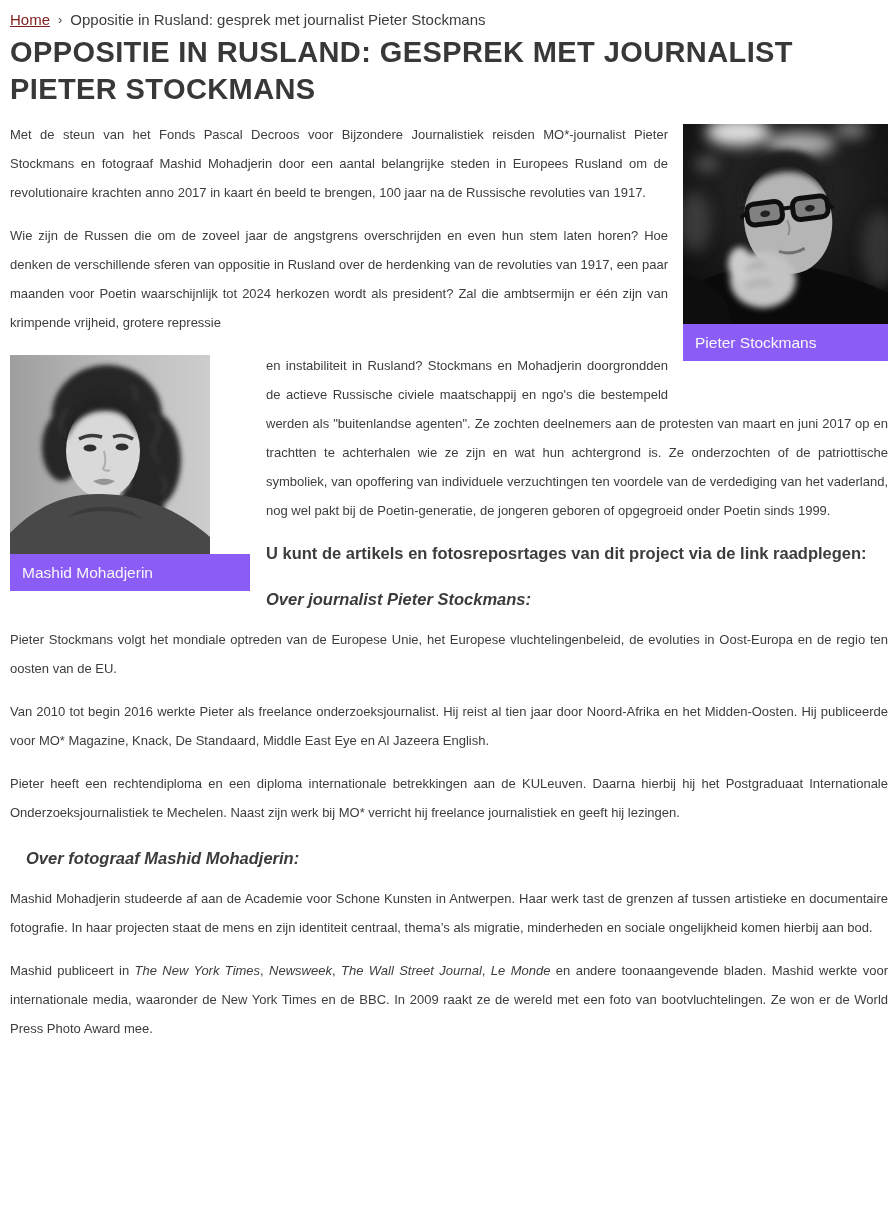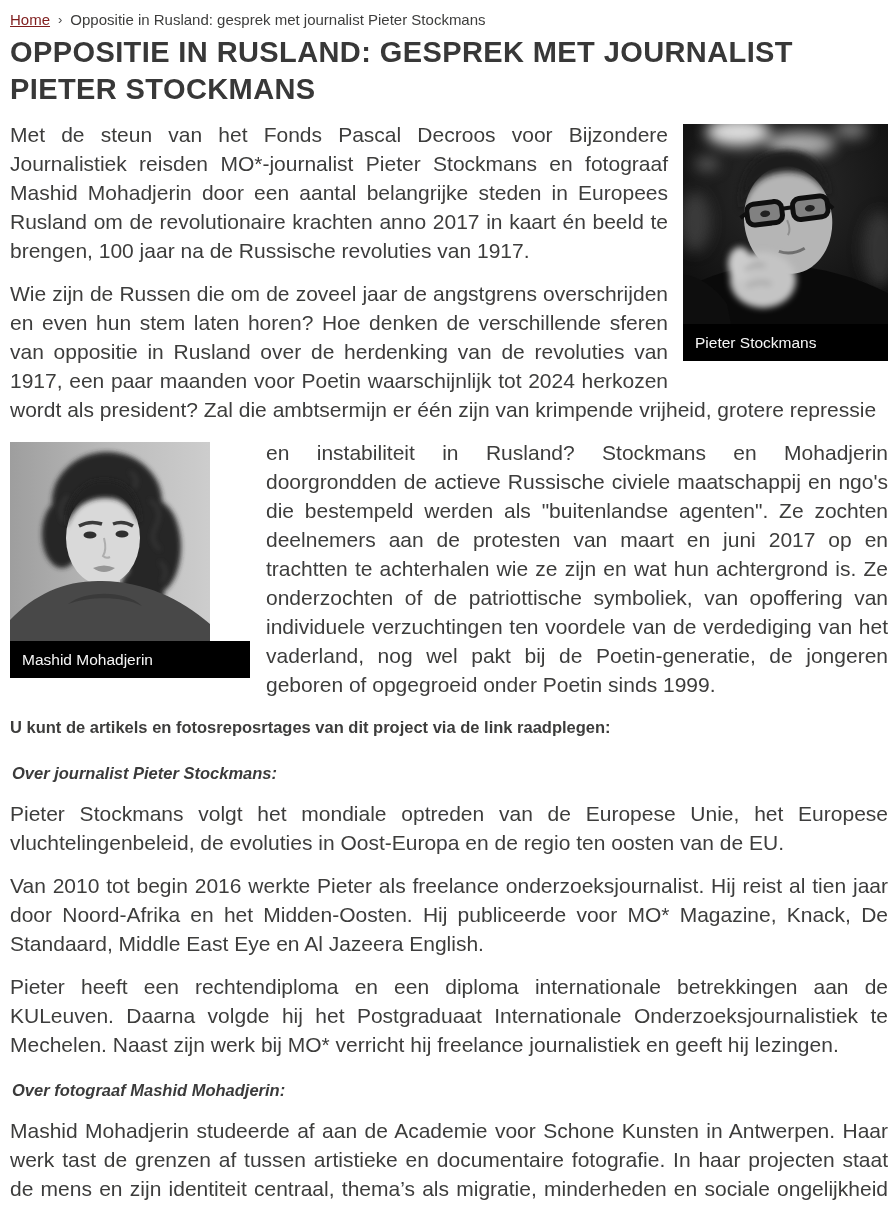--- a/index.html
+++ b/index.html
@@ -21,33 +21,33 @@
     font-size:29px; line-height:37px; font-weight:bold; letter-spacing:0.4px;
     color:#383838; margin:0 0 12px 0;
   }
 
   
   figure { margin:0; padding:0; }
   .fig-right { float:right; width:205px; margin:4px 0 28px 15px; }
   .fig-left  { float:left;  width:240px; margin:4px 16px 34px 0; }
   .fig-photo { display:block; }
   .fig-caption {
-    background:#000000; color:#f7f7f7; font-size:15.5px;
+    background:#8b5cf6; color:#f7f7f7; font-size:15.5px;
     height:37px; line-height:37px; padding:0 12px;
     white-space:nowrap; overflow:hidden;
   }
 
   
-  p.body { font-size:21px; line-height:29px; margin:0 0 14px 0; text-align:justify; }
+  p.body { font-size:13px; line-height:29px; margin:0 0 14px 0; text-align:justify; }
   p.cta  { font-weight:bold; text-align:left; font-size:16.5px; white-space:nowrap; }
   p.link-line { clear:left; margin:16px 0 24px 0; line-height:22px; }
   a.doc-link { color:#2f9fd9; font-weight:bold; font-size:17.5px; text-decoration:underline; cursor:pointer; }
   p.section-head {
     font-weight:bold; font-style:italic; font-size:16.5px;
-    margin:22px 0 16px 2px; text-align:left; color:#3b3b3b;
+    margin:22px 0 16px 16px; text-align:left; color:#3b3b3b;
   }
   .it { font-style:italic; }
 </style>
 </head>
 <body>
 
 <div class="page">
 
   <nav class="breadcrumb">
     <a href="#">Home</a><span class="sep">›</span><span>Oppositie in Rusland: gesprek met journalist Pieter Stockmans</span>
@@ -148,19 +148,19 @@
   </figure>
 
   <p class="body">en instabiliteit in Rusland? Stockmans en Mohadjerin doorgrondden de actieve Russische civiele maatschappij en ngo's die bestempeld werden als "buitenlandse agenten". Ze zochten deelnemers aan de protesten van maart en juni 2017 op en trachtten te achterhalen wie ze zijn en wat hun achtergrond is. Ze onderzochten of de patriottische symboliek, van opoffering van individuele verzuchtingen ten voordele van de verdediging van het vaderland, nog wel pakt bij de Poetin-generatie, de jongeren geboren of opgegroeid onder Poetin sinds 1999.</p>
 
   <p class="body cta">U kunt de artikels en fotosreposrtages van dit project via de link raadplegen:</p>
 
 
   <p class="section-head">Over journalist Pieter Stockmans:</p>
   <p class="body">Pieter Stockmans volgt het mondiale optreden van de Europese Unie, het Europese vluchtelingenbeleid, de evoluties in Oost-Europa en de regio ten oosten van de EU.</p>
   <p class="body">Van 2010 tot begin 2016 werkte Pieter als freelance onderzoeksjournalist. Hij reist al tien jaar door Noord-Afrika en het Midden-Oosten. Hij publiceerde voor MO* Magazine, Knack, De Standaard, Middle East Eye en Al Jazeera English.</p>
-  <p class="body">Pieter heeft een rechtendiploma en een diploma internationale betrekkingen aan de KULeuven. Daarna volgde hij het Postgraduaat Internationale Onderzoeksjournalistiek te Mechelen. Naast zijn werk bij MO* verricht hij freelance journalistiek en geeft hij lezingen.</p>
+  <p class="body">Pieter heeft een rechtendiploma en een diploma internationale betrekkingen aan de KULeuven. Daarna hierbij hij het Postgraduaat Internationale Onderzoeksjournalistiek te Mechelen. Naast zijn werk bij MO* verricht hij freelance journalistiek en geeft hij lezingen.</p>
 
   <p class="section-head">Over fotograaf Mashid Mohadjerin:</p>
   <p class="body">Mashid Mohadjerin studeerde af aan de Academie voor Schone Kunsten in Antwerpen. Haar werk tast de grenzen af tussen artistieke en documentaire fotografie. In haar projecten staat de mens en zijn identiteit centraal, thema’s als migratie, minderheden en sociale ongelijkheid komen hierbij aan bod.</p>
   <p class="body"><span>Mashid publiceert in </span><span class="it">The New York Times</span><span>, </span><span class="it">Newsweek</span><span>, </span><span class="it">The Wall Street Journal</span><span>, </span><span class="it">Le Monde</span><span> en andere toonaangevende bladen. Mashid werkte voor internationale media, waaronder de New York Times en de BBC. In 2009 raakt ze de wereld met een foto van bootvluchtelingen. Ze won er de World Press Photo Award mee.</span></p>
 
 </div>
 
 </body></html>

